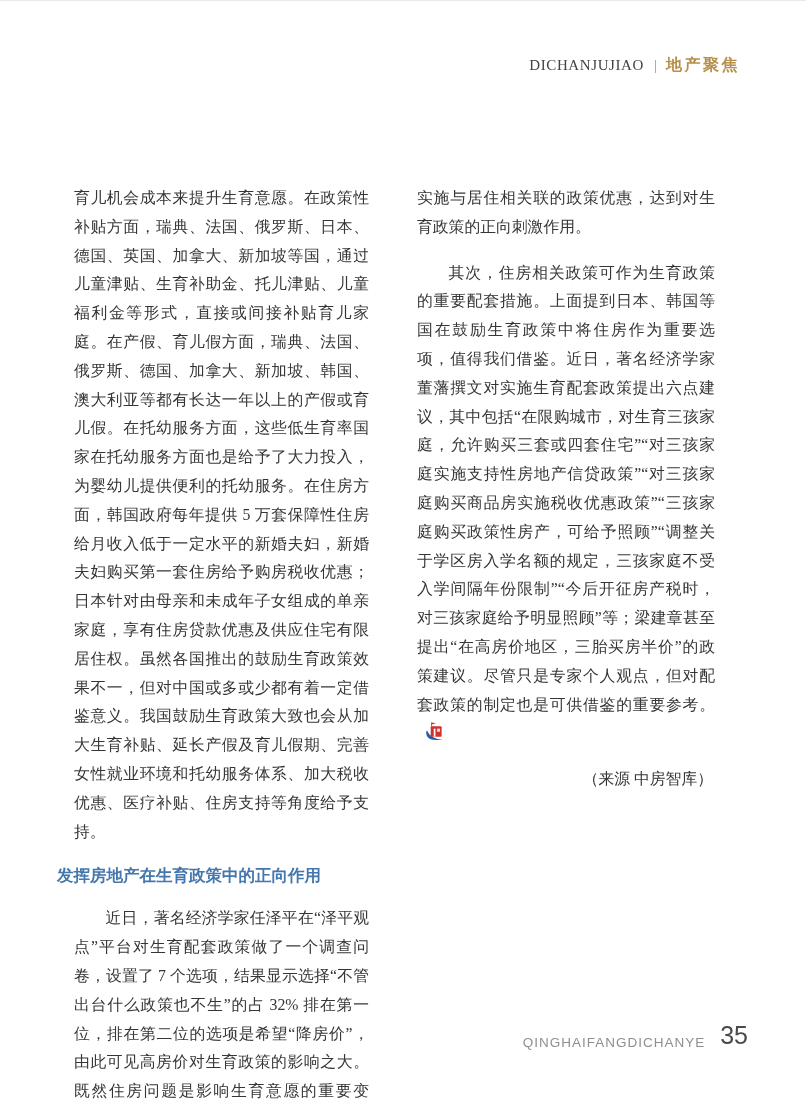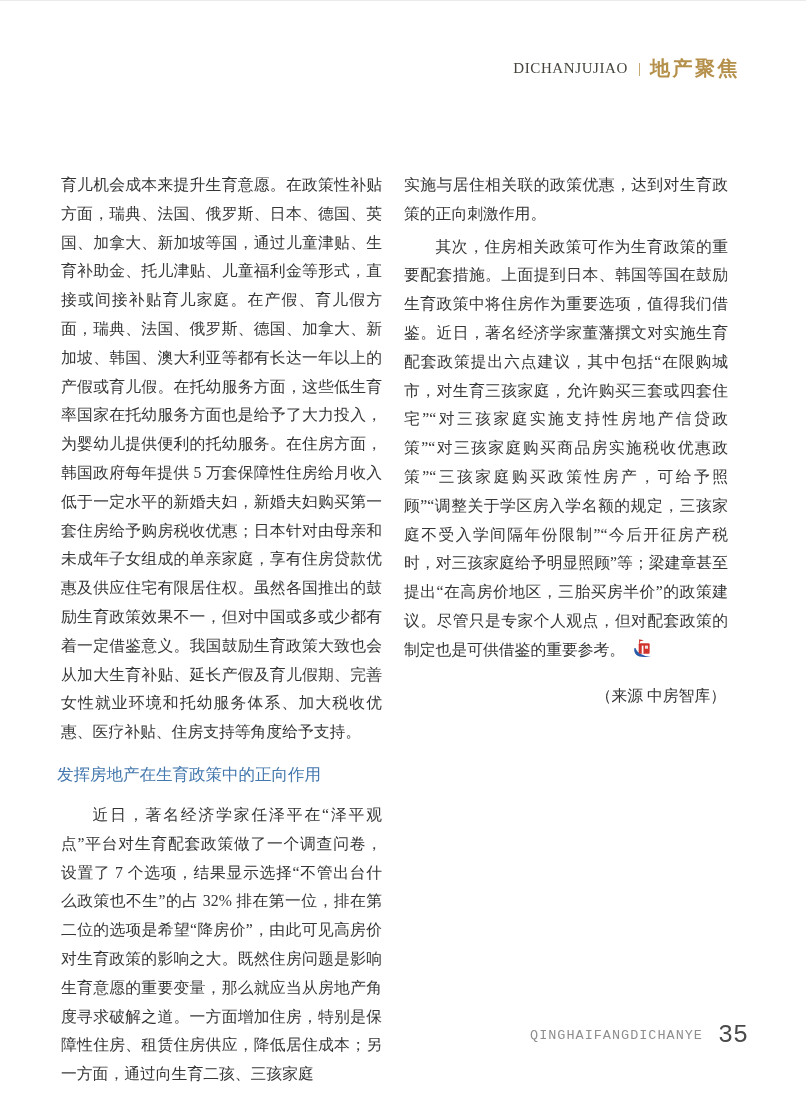--- a/index.html
+++ b/index.html
@@ -33,42 +33,42 @@
   }
   .header-sep {
     color: #b5904a;
     margin: 0 9px 0 10px;
     font-weight: 400;
     font-size: 15px;
   }
   .section-cn {
     color: #b5904a;
     font-weight: bold;
-    font-size: 20px;
+    font-size: 16px;
     letter-spacing: 2.5px;
     font-family: "Liberation Sans", "DejaVu Sans", sans-serif;
   }
 
   
   .col {
     position: absolute;
     top: 166px;
     font-size: 15.8px;
     line-height: 28.8px;
     text-align: justify;
   }
-  .col p { margin: 4px; }
+  .col p { margin: 17px; }
   .col-left  { left: 57px;  width: 329px; }
   .col-right { left: 400px; width: 332px; }
   .indent { text-indent: 2em; }
   .p-spaced { margin-top: 4px !important; }
 
   .sec-heading {
     font-family: "Liberation Sans", "DejaVu Sans", sans-serif;
-    font-weight: normal;
+    font-weight: bold;
     font-size: 16.5px;
     line-height: 24px;
     color: #4377ad;
     margin: 15px 0 15px 0 !important;
     text-align: left;
     text-indent: 0;
   }
 
   .source-line {
     text-align: right;
@@ -83,23 +83,23 @@
     vertical-align: -3px;
     margin-left: 7px;
   }
 
   
   .page-footer {
     position: absolute;
     top: 1020px;
     right: 58px;
     display: flex;
-    align-items: center;
+    align-items: flex-end;
     gap: 15px;
-    font-family: Liberation Mono, monospace;
+    font-family: Liberation Sans, sans-serif;
   }
   .footer-pinyin {
     font-size: 13.5px;
     color: #8f8f8f;
     letter-spacing: 1px;
   }
   .footer-page-number {
     font-size: 25px;
     color: #4a4a4a;
   }

